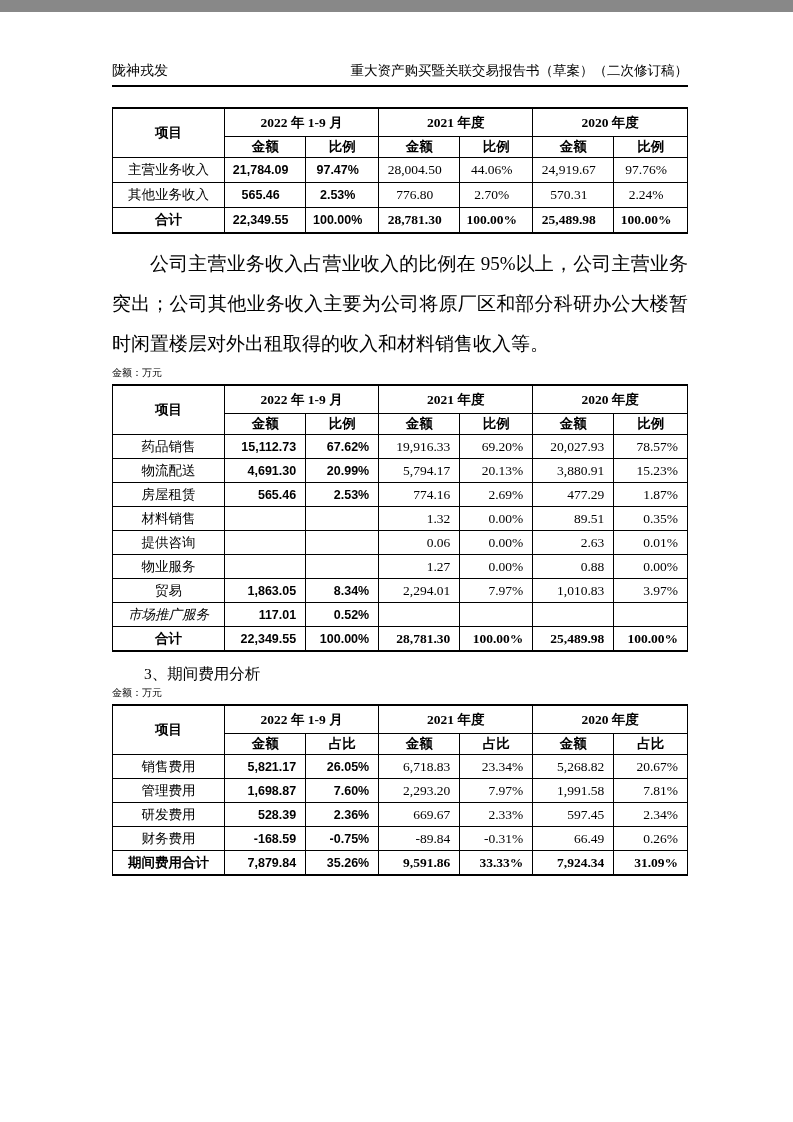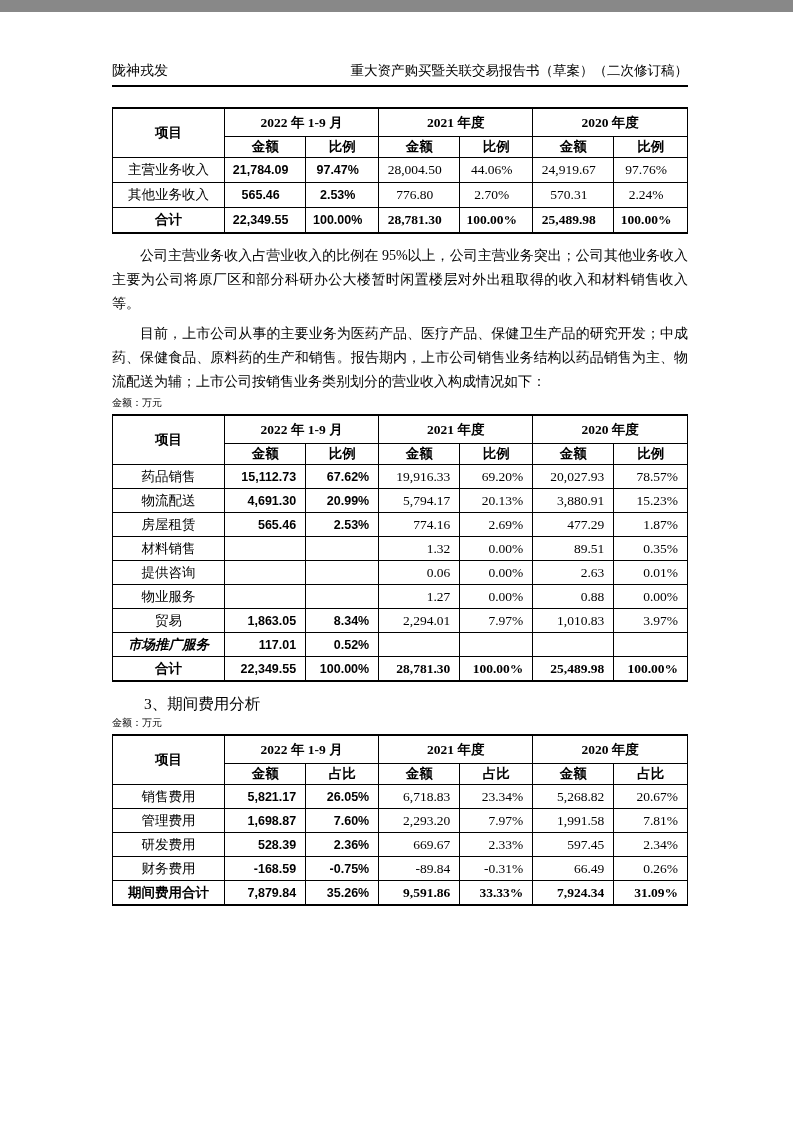--- a/index.html
+++ b/index.html
@@ -18,29 +18,29 @@
     border-top:2.5px solid #000;border-bottom:2.5px solid #000;
     font-size:13.5px;}
   table.fin-table th,table.fin-table td{border:1px solid #000;padding:0;overflow:hidden;white-space:nowrap;}
   table.fin-table th{font-weight:bold;text-align:center;}
   table.fin-table thead tr.hr1 th{height:27px;}
   table.fin-table thead tr.hr2 th{height:20px;border-bottom:1.5px solid #000;}
   td.lbl{text-align:center;}
   td.num,td.pct{text-align:right;padding-right:9px !important;}
   td.y2022{font-family:"Liberation Sans","DejaVu Sans",sans-serif;font-weight:bold;font-size:12.5px;}
   tr.row-total td{font-weight:bold;}
-  td.lbl-emph{font-weight:bold;font-style:italic;}
+  td.lbl-emph{font-weight:normal;font-style:italic;}
   .t1 tbody td{height:24px;text-align:center;}
   .t2 tbody td{height:23px;}
   .t3 tbody td{height:23px;}
   .mt-t1{margin-top:20px;}
   .mt-t2{margin-top:2px;}
   .mt-t3{margin-top:2px;}
   
-  .para{font-size:14px;line-height:24px;text-align:justify;text-justify:inter-ideograph;
+  .para{font-size:19px;line-height:40px;text-align:justify;text-justify:inter-ideograph;
     text-indent:2em;margin:0;}
   .p1{margin-top:10px;}
   .p2{margin-top:6px;}
   .p3{margin-top:12px;}
   .section-heading{font-size:15.5px;line-height:20px;margin:12px 0 0 32px;font-weight:normal;}
   .unit-label{font-size:10px;line-height:18px;margin-top:0;}
   .page-number{font-size:13px;font-weight:bold;text-align:right;margin-top:14px;line-height:18px;}
 </style>
 </head>
 <body>
@@ -105,21 +105,20 @@
           <td class="num">28,781.30</td>
           <td class="pct">100.00%</td>
           <td class="num">25,489.98</td>
           <td class="pct">100.00%</td>
         </tr>
       </tbody>
     </table>
 
   <p class="para p1">公司主营业务收入占营业收入的比例在 95%以上，公司主营业务突出；公司其他业务收入主要为公司将原厂区和部分科研办公大楼暂时闲置楼层对外出租取得的收入和材料销售收入等。</p>
 
-  <p class="para p2">目前，上市公司从事的主要业务为医药产品、医疗产品、保健卫生产品的研究开发；中成药、保健食品、原料药的生产和销售。报告期内，上市公司销售业务结构以药品销售为主、物流配送为辅；上市公司按销售业务类别划分的营业收入构成情况如下：</p>
 
   <div class="unit-label">金额：万元</div>
 
   <table class="fin-table t2 mt-t2">
       <colgroup>
         <col style="width: 19.5%;">
         <col style="width: 14.1%;">
         <col style="width: 12.7%;">
         <col style="width: 14.1%;">
         <col style="width: 12.7%;">

